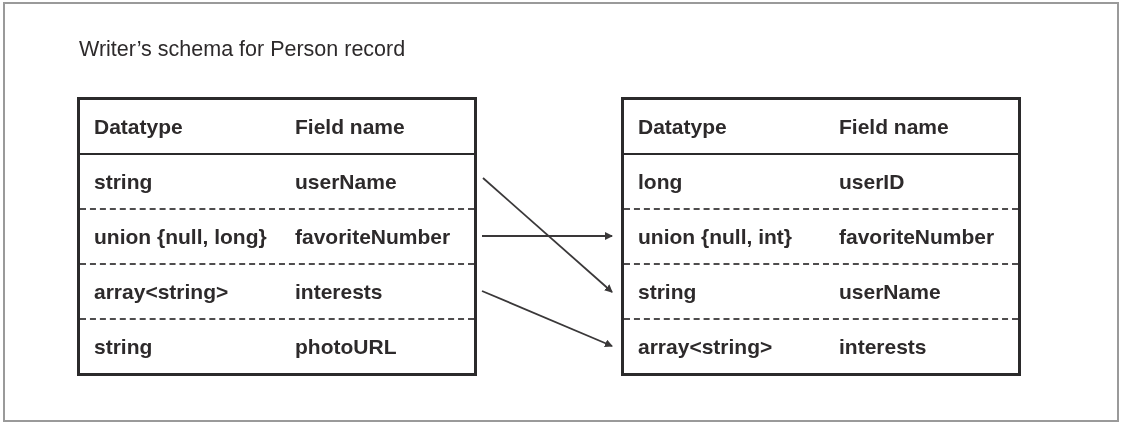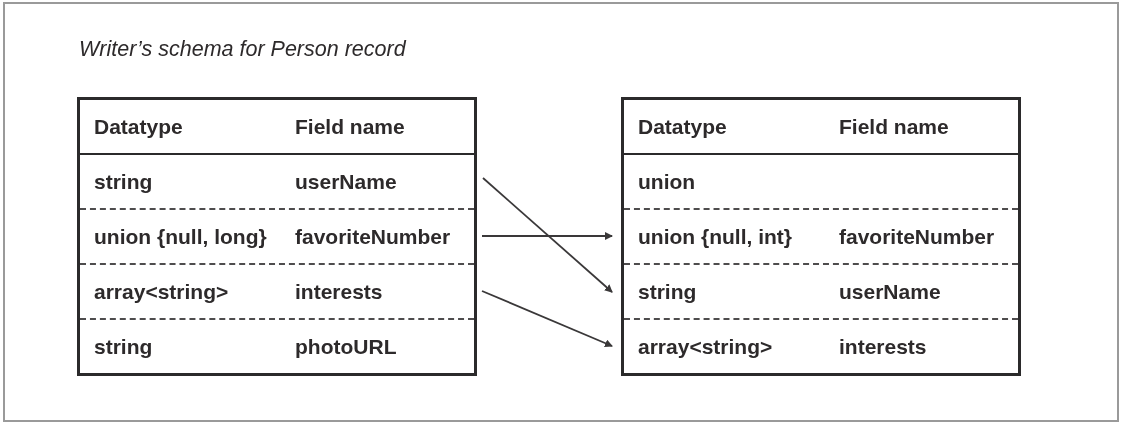--- a/index.html
+++ b/index.html
@@ -25,21 +25,20 @@
     pointer-events: none;
   }
   .schema-title {
     position: absolute;
     top: 36px;
     font-size: 21.5px;
     line-height: 26px;
     color: #2d2a2b;
     letter-spacing: 0px;
     white-space: nowrap;
-    font-style: italic;
   }
   .writer-title { left: 79px; }
   .reader-title { left: 623px; }
 
   .schema-table {
     position: absolute;
     top: 97px;
     width: 400px;
     border: 3px solid #2b2a2b;
     background: #ffffff;
@@ -126,21 +125,22 @@
       </div>
   </div>
 
   <div class="schema-table reader-table">
     <div class="table-header-row">
       <div class="cell datatype">Datatype</div>
       <div class="cell field">Field name</div>
     </div>
     <div>
         <div class="table-row">
-          <div class="cell datatype">union</div>
+          <div class="cell datatype">long</div>
+          <div class="cell field">userID</div>
         </div>
         <div class="table-row">
           <div class="cell datatype">union {null, int}</div>
           <div class="cell field">favoriteNumber</div>
         </div>
         <div class="table-row">
           <div class="cell datatype">string</div>
           <div class="cell field">userName</div>
         </div>
         <div class="table-row">

